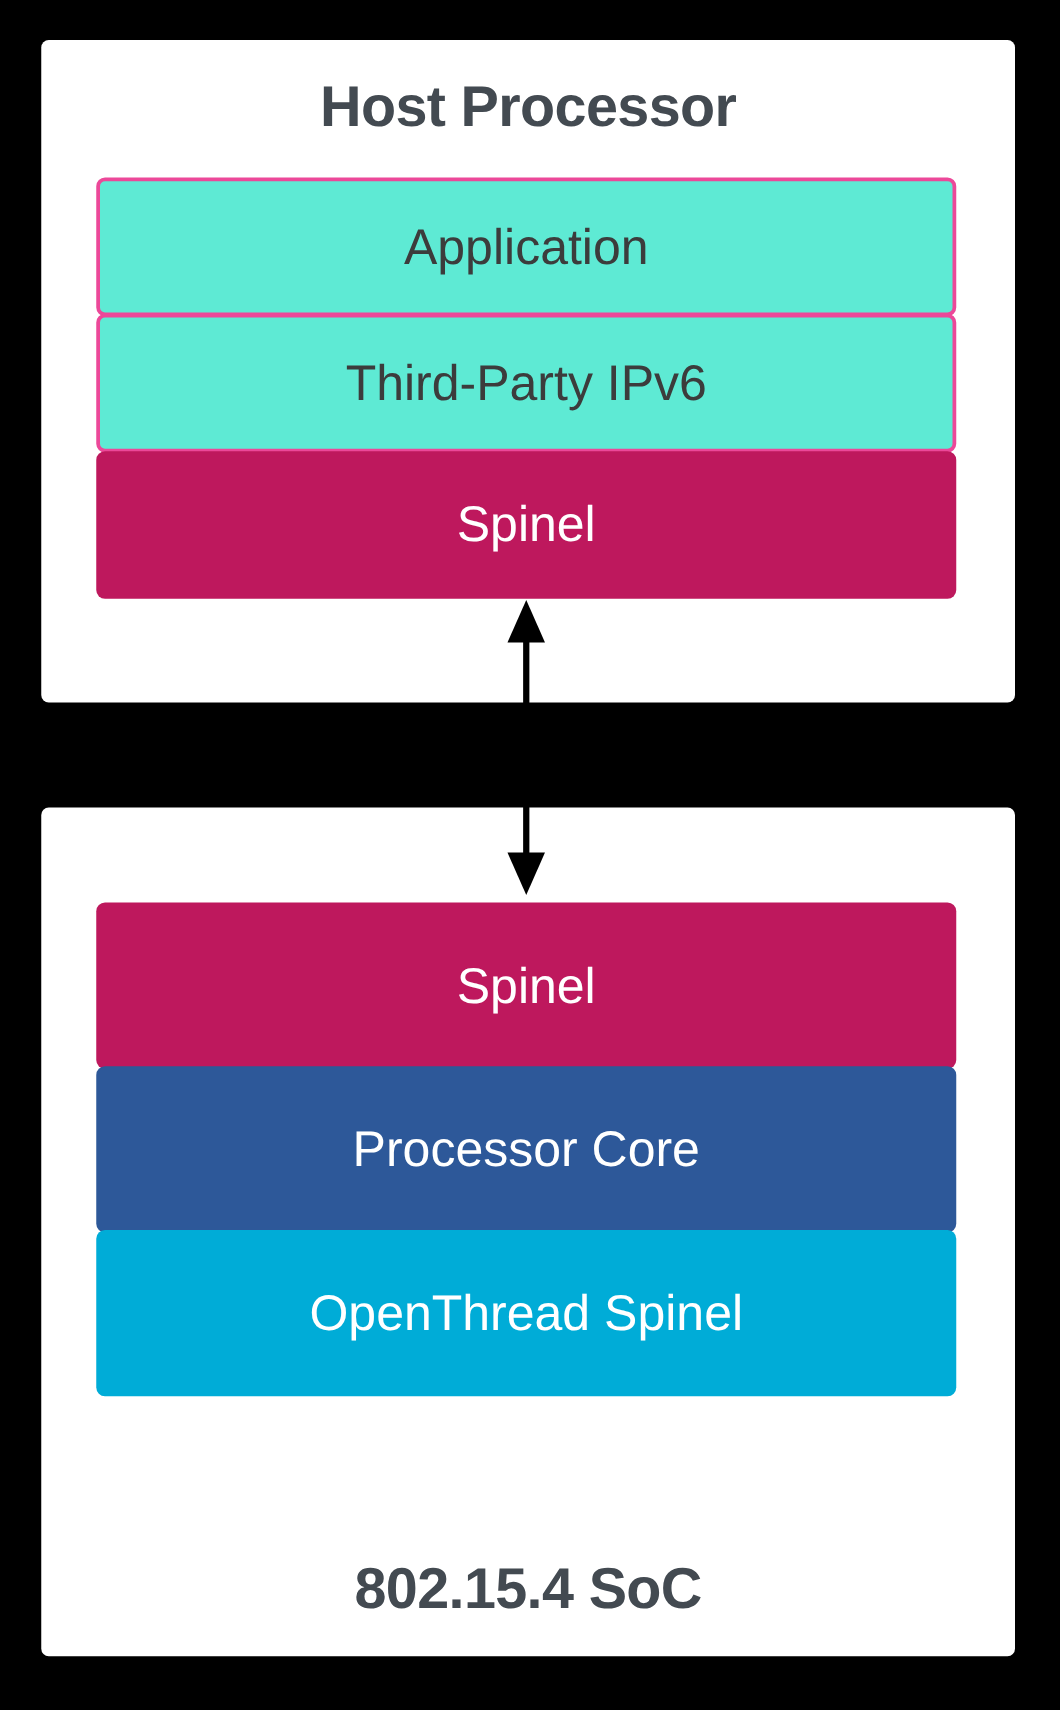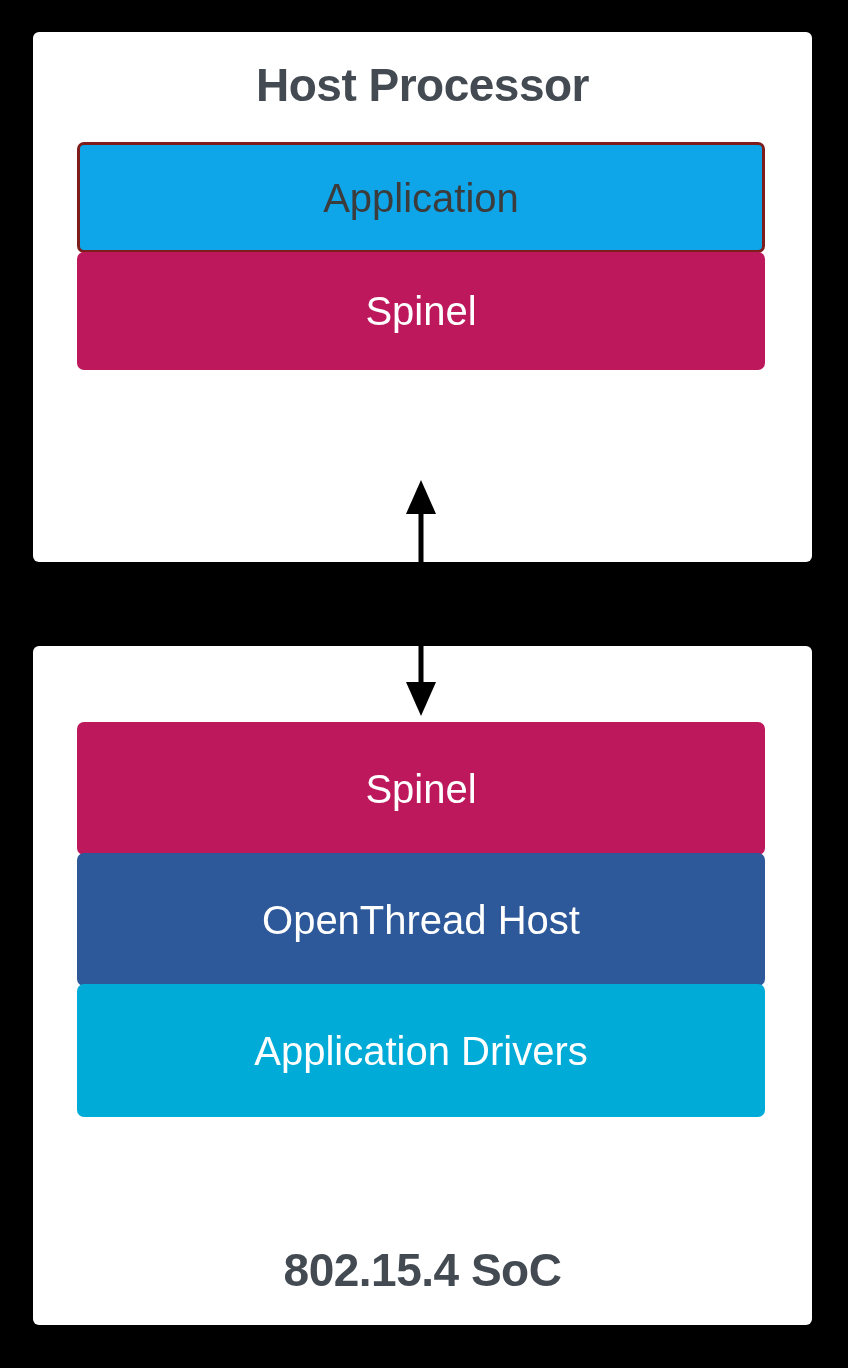--- a/index.html
+++ b/index.html
@@ -79,22 +79,22 @@
     justify-content: center;
     border-radius: 7px;
     font-size: 40px;
     line-height: 1;
     text-align: center;
     position: relative;
   }
 
   .layer--outline {
     height: 111px;
-    background: #0ea5e9;
-    border: 3px solid #7f1d1d;
+    background: #5eead4;
+    border: 3px solid #ec4899;
     color: #3c3c3c;
   }
   .layer--outline + .layer--outline {
     margin-top: -2px;
   }
 
   .layer--filled {
     height: 118px;
     color: #ffffff;
     border: none;
@@ -128,35 +128,36 @@
 </head>
 <body>
 
 <div class="diagram">
 
   <div class="panel panel--host">
     <div class="panel-title panel-title--host">Host Processor</div>
 
     <div class="stack stack--host">
       <div class="layer layer--outline">Application</div>
+      <div class="layer layer--outline">Third-Party IPv6</div>
       <div class="layer layer--filled layer--red">Spinel</div>
     </div>
   </div>
 
   <div class="arrow">
     <svg width="50" height="240" viewBox="0 0 50 240" xmlns="http://www.w3.org/2000/svg">
       <line x1="25" y1="10" x2="25" y2="230" stroke="#000000" stroke-width="5"></line>
       <polygon points="25,2 40,36 10,36" fill="#000000"></polygon>
       <polygon points="25,238 40,204 10,204" fill="#000000"></polygon>
     </svg>
   </div>
 
   <div class="panel panel--soc">
     <div class="stack stack--soc">
       <div class="layer layer--filled layer--red">Spinel</div>
-      <div class="layer layer--filled layer--navy">OpenThread Host</div>
-      <div class="layer layer--filled layer--cyan">Application Drivers</div>
+      <div class="layer layer--filled layer--navy">Processor Core</div>
+      <div class="layer layer--filled layer--cyan">OpenThread Spinel</div>
     </div>
 
     <div class="panel-title panel-title--soc">802.15.4 SoC</div>
   </div>
 
 </div>
 
 </body></html>

